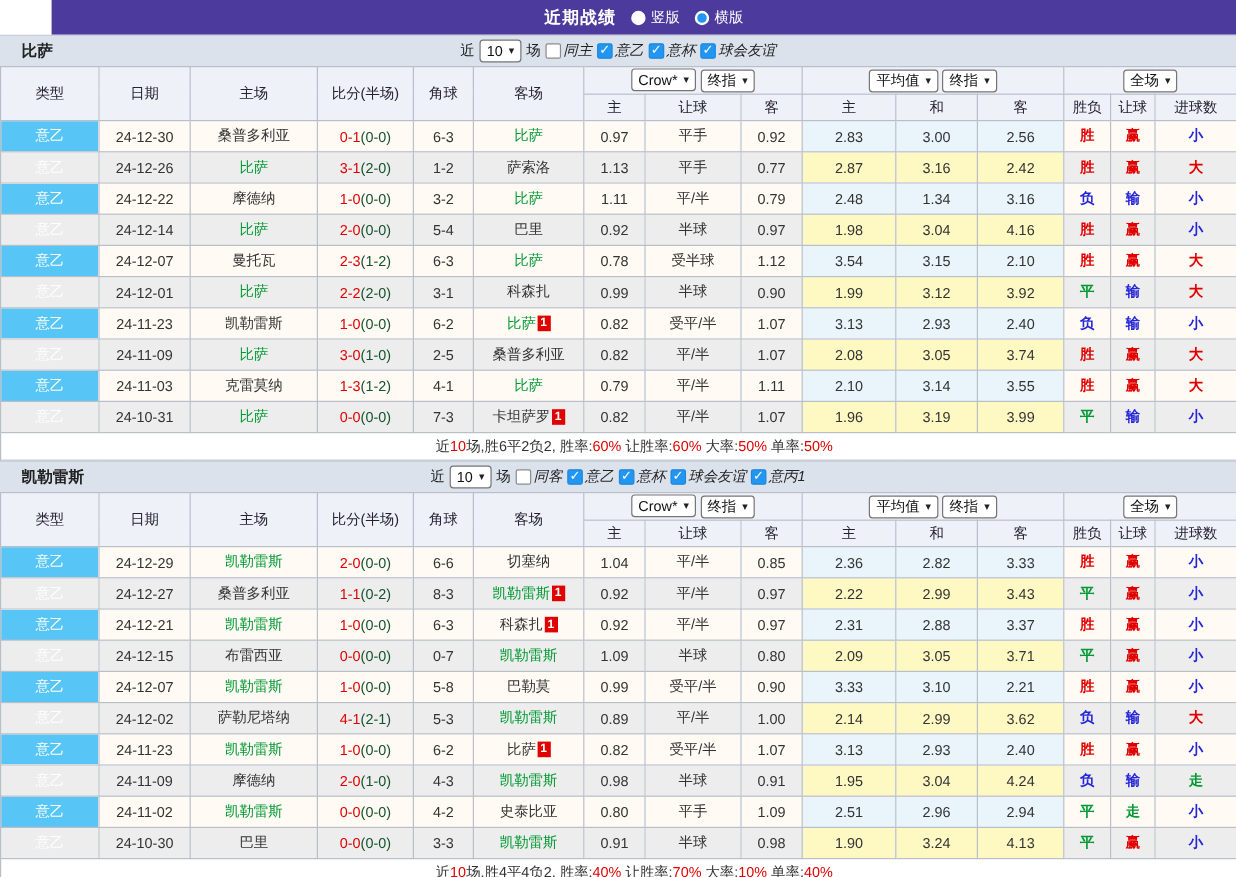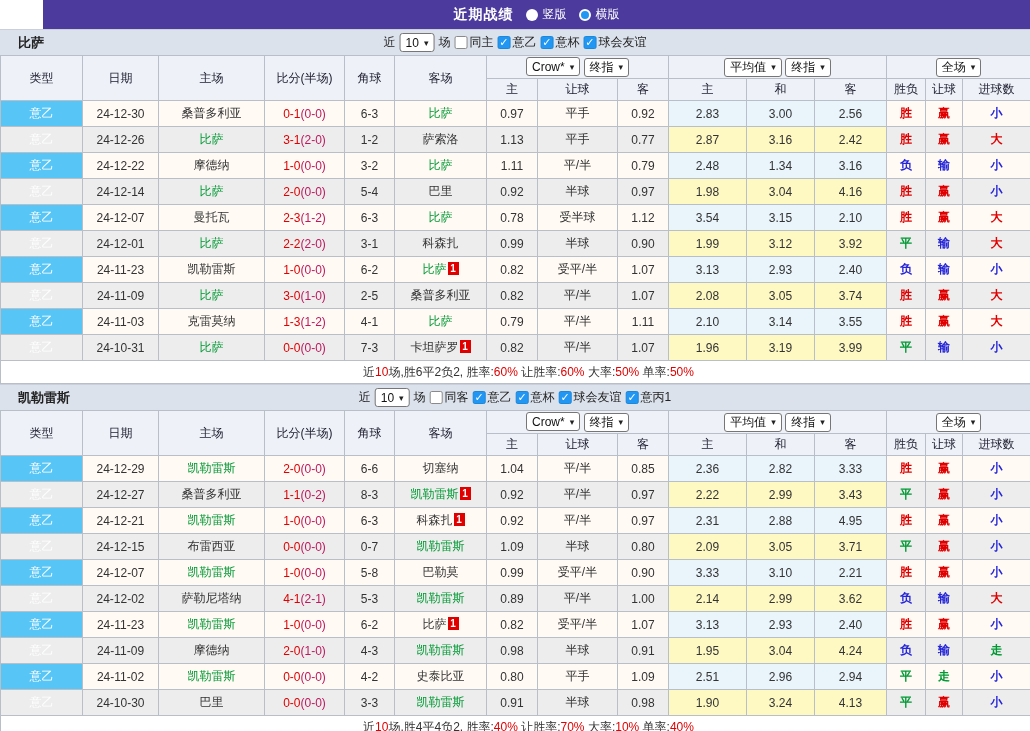--- a/index.html
+++ b/index.html
@@ -13,21 +13,21 @@
   .radio { width:12px; height:12px; border-radius:50%; display:inline-block; }
   .r-filled { background:#fff; }
   .r-dot { background:#2196f3; border:2.5px solid #fff; }
 
   
   .strip { height:26px; background:#dbe2ec; position:relative; display:flex; align-items:center; border-top:1px solid #c9cfdb; }
   .team-title { margin-left:18px; font-weight:bold; font-size:13px; color:#222; }
   .filters { position:absolute; left:50%; transform:translateX(-50%); display:flex; align-items:center; gap:4px; font-size:12px; color:#222; white-space:nowrap; }
   .select { display:inline-flex; align-items:center; gap:5px; background:#fff; border:1px solid #767676; border-radius:3px; padding:1px 5px; height:19px; font-size:12px; color:#111; cursor:pointer; }
   .select .arr { font-size:9px; color:#222; }
-  .cb-wrap { display:inline-flex; align-items:center; gap:2px; cursor:pointer; }
+  .cb-wrap { display:inline-flex; align-items:center; gap:2px; cursor:pointer;font-style:italic; }
   .cb { width:13px; height:13px; border:1px solid #8a8a8a; border-radius:2px; background:#fff; display:inline-flex; align-items:center; justify-content:center; font-size:11px; line-height:11px; color:#fff; }
   .cb.on { background:#2196f3; border-color:#1d87d8; }
 
   
   table { border-collapse:collapse; width:1030px; table-layout:fixed; font-size:12px; }
   th,td { border:1px solid #b9bfc9; text-align:center; padding:0; white-space:nowrap; overflow:hidden; }
   thead th { background:#eef1f7; font-weight:normal; color:#223; height:22px; }
   thead .sel-row th { height:23px; }
   tbody td { height:26px; color:#333; background:#fffaf4; }
   tr.even td { background:#ededed; }
@@ -35,21 +35,21 @@
   td.avgc { background:#e9f4fb; }
   tr.even td.avgc { background:#fef9c3; }
   td.resc { font-weight:bold; }
   .c-red, .score-ft { color:#e00000; }
   .c-blue { color:#2424d8; }
   .c-green { color:#009933; }
   .c-dark { color:#333; }
   .team { color:#333;margin-top:48px; }
   .team.focus { color:#009933; }
   .badge { display:inline-block; background:#e00000; color:#fff; font-size:10px; font-weight:bold; line-height:13px; min-width:11px; margin-left:1px; vertical-align:1px; }
-  .score-ht { color:#be185d; }
+  .score-ht { color:#14532d; }
   tfoot td { height:23px; background:#fff; color:#333; font-size:12px;padding-left:26px; }
 </style>
 </head>
 <body>
 
 <div class="topbar">
   <span class="topbar-title">近期战绩</span>
   <label class="radio-wrap">
     <span class="radio r-filled"></span>
     <span>竖版</span>
@@ -454,21 +454,21 @@
             <td>24-12-21</td>
             <td><span class="team focus">凯勒雷斯</span></td>
             <td><span class="score-ft">1-0</span><span class="score-ht">(0-0)</span></td>
             <td>6-3</td>
             <td><span class="team">科森扎</span><span class="badge">1</span></td>
             <td>0.92</td>
             <td>平/半</td>
             <td>0.97</td>
             <td class="avgc">2.31</td>
             <td class="avgc">2.88</td>
-            <td class="avgc">4.95</td>
+            <td class="avgc">3.37</td>
             <td class="resc c-red">胜</td>
             <td class="resc c-red">赢</td>
             <td class="resc c-blue">小</td>
           </tr>
           <tr class="even">
             <td class="lg">意乙</td>
             <td>24-12-15</td>
             <td><span class="team">布雷西亚</span></td>
             <td><span class="score-ft">0-0</span><span class="score-ht">(0-0)</span></td>
             <td>0-7</td>

